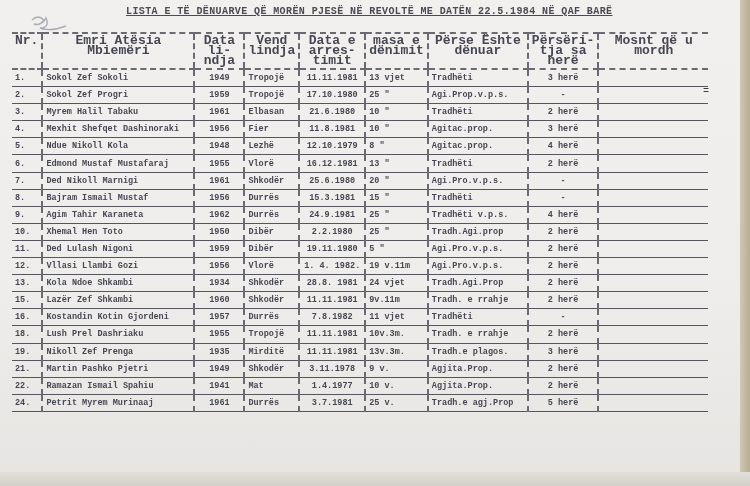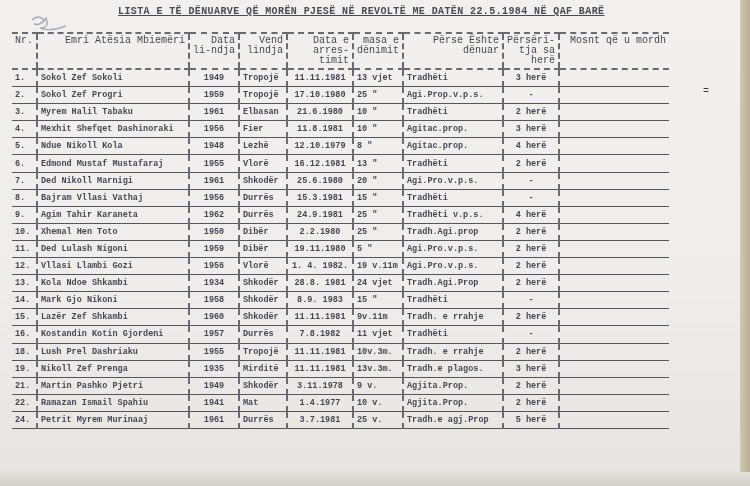--- a/index.html
+++ b/index.html
@@ -22,35 +22,35 @@
   .paper-bottom {
     position:absolute; left:0; bottom:0; width:750px; height:14px;
     background:linear-gradient(180deg,#e2e0db,#d3d0c9);
   }
   .stamp {
     position:absolute; left:24px; top:12px; width:46px; height:26px;
     color:#8a8c99; font-size:14px; font-style:italic; opacity:.7;
   }
   .stamp svg { width:46px; height:26px; }
   .title {
-    position:absolute; left:118px; top:6px;
+    position:absolute; left:126px; top:6px;
     font-size:10px; letter-spacing:0.4px; font-weight:bold;
     text-decoration:underline; color:#4a4a55; white-space:nowrap;
   }
   table.doc {
     position:absolute; left:12px; top:32px;
     border-collapse:collapse; font-size:8.5px; font-weight:bold;
     table-layout:fixed; color:#474753;
   }
   table.doc th {
-    font-weight:normal; text-align:right; vertical-align:top;
+    font-weight:bold; text-align:center; vertical-align:top;
     padding:2px 3px; line-height:10px;
     border-top:2px dashed #6a6a72; border-bottom:2px dashed #6a6a72;
     border-left:2px dashed #6a6a72;
-    height:24px; font-size:10px;
+    height:24px; font-size:13px;
   }
   table.doc th.last { border-right:none; }
   table.doc td {
     height:16.1px; padding:0 3px; white-space:nowrap; overflow:hidden;
     border-bottom:1.6px solid #55555e;
     border-left:2px dashed #6a6a72;
     line-height:14px;
   }
   table.doc td.nr, table.doc th.nr { border-left:none; }
   td.c { text-align:center; }
@@ -176,21 +176,21 @@
           <td class="c">1961</td>
           <td>Shkodër</td>
           <td class="c">25.6.1980</td>
           <td>20 "</td>
           <td>Agi.Pro.v.p.s.</td>
           <td class="c">-</td>
           <td></td>
         </tr>
         <tr>
           <td class="nr">8.</td>
-          <td>Bajram Vllasi Vathaj</td>
+          <td>Bajram Ismail Mustaf</td>
           <td class="c">1956</td>
           <td>Durrës</td>
           <td class="c">15.3.1981</td>
           <td>15 "</td>
           <td>Tradhëti</td>
           <td class="c">-</td>
           <td></td>
         </tr>
         <tr>
           <td class="nr">9.</td>
@@ -238,31 +238,20 @@
         </tr>
         <tr>
           <td class="nr">13.</td>
           <td>Kola Ndoe Shkambi</td>
           <td class="c">1934</td>
           <td>Shkodër</td>
           <td class="c">28.8. 1981</td>
           <td>24 vjet</td>
           <td>Tradh.Agi.Prop</td>
           <td class="c">2 herë</td>
-          <td></td>
-        </tr>
-        <tr>
-          <td class="nr">14.</td>
-          <td>Mark Gjo Nikoni</td>
-          <td class="c">1958</td>
-          <td>Shkodër</td>
-          <td class="c">8.9. 1983</td>
-          <td>15 "</td>
-          <td>Tradhëti</td>
-          <td class="c">-</td>
           <td></td>
         </tr>
         <tr>
           <td class="nr">15.</td>
           <td>Lazër Zef Shkambi</td>
           <td class="c">1960</td>
           <td>Shkodër</td>
           <td class="c">11.11.1981</td>
           <td>9v.11m</td>
           <td>Tradh. e rrahje</td>

